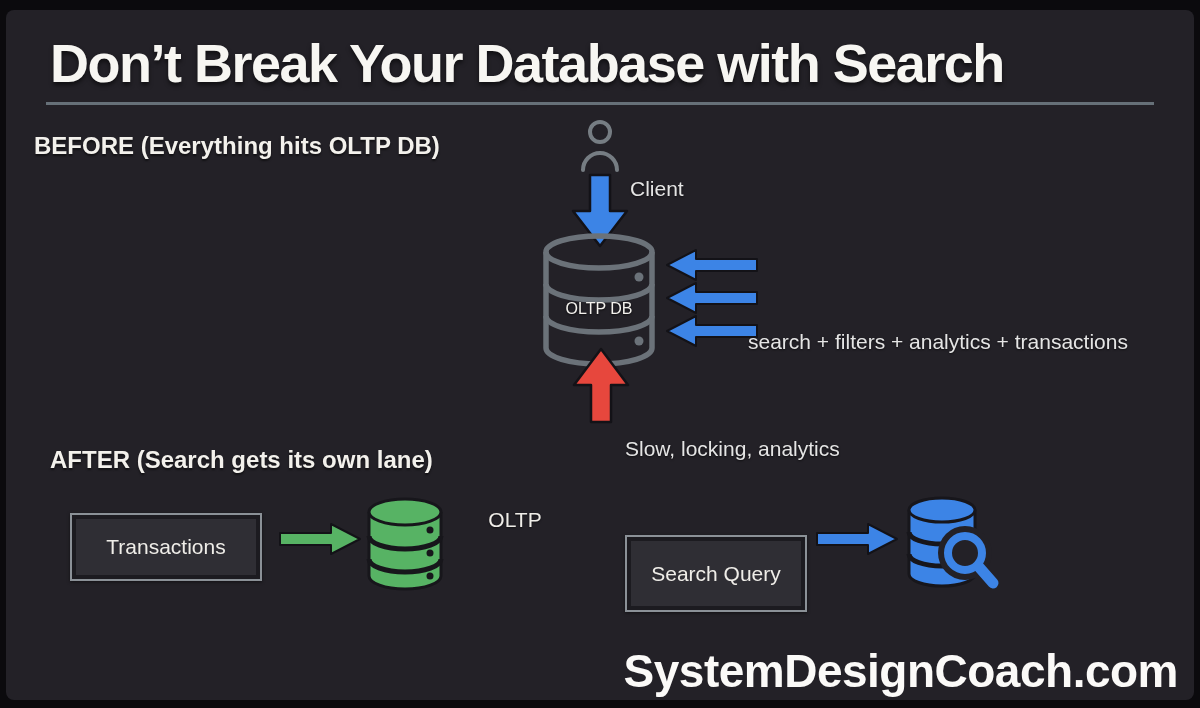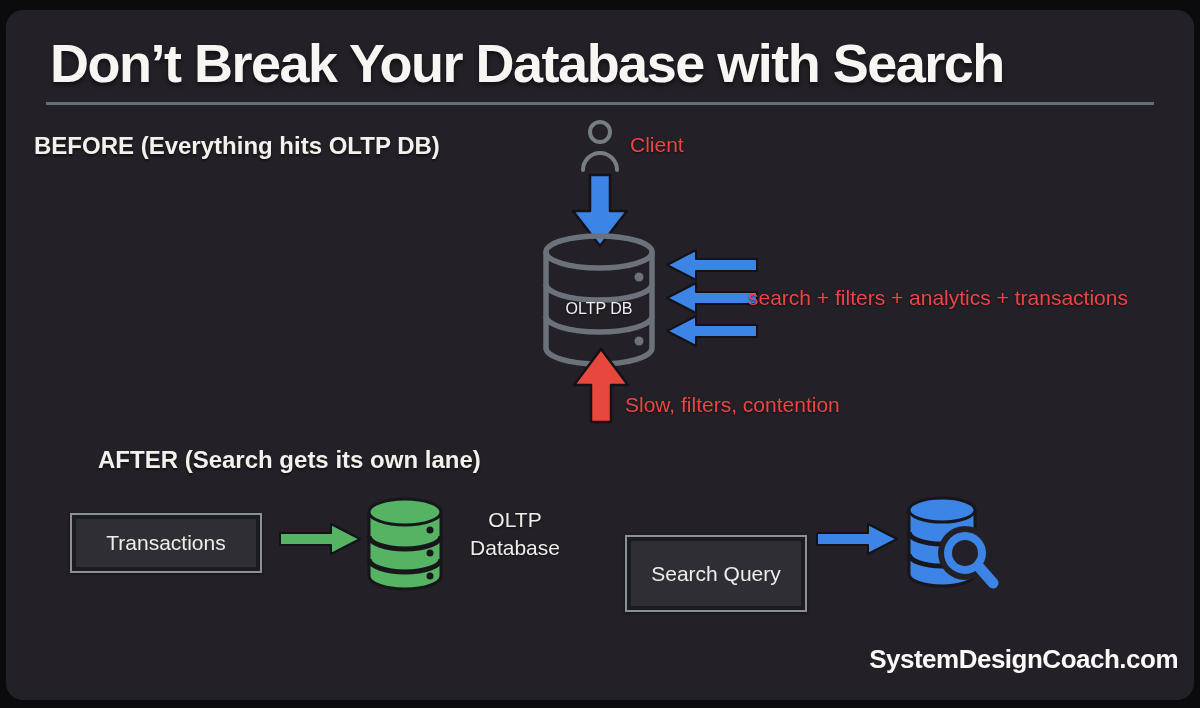--- a/index.html
+++ b/index.html
@@ -4,37 +4,37 @@
 <style>
   :root{
     --background:#232127; --frame:#0b0a0d; --accent-blue:#3c84e6; --accent-red:#e7473d;
     --accent-green:#57b364; --outline-gray:#6b7279; --divider-gray:#667078;
     --box-border:#8b9197; --text-primary:#f2f0eb; --arrow-outline:#131217; --icon-dark:#17161b;
   }
   *{margin:0;padding:0;box-sizing:border-box;}
   html,body{width:1200px;height:708px;background:var(--frame);overflow:hidden;
     font-family:"Liberation Sans","DejaVu Sans",sans-serif;}
   .slide{position:absolute;left:6px;top:10px;width:1188px;height:690px;
-    background:var(--background);border-radius:17px;overflow:hidden;color:var(--text-primary);}
+    background:var(--background);border-radius:8px;overflow:hidden;color:var(--text-primary);}
   .abs{position:absolute;}
   .title{left:44px;top:22px;font-size:54px;font-weight:bold;letter-spacing:-1.5px;
     color:#f7f6f2;text-shadow:0 3px 4px rgba(0,0,0,.55);white-space:nowrap;}
   .divider{left:40px;top:92px;width:1108px;height:3px;background:var(--divider-gray);}
   .section-heading{font-size:24px;font-weight:bold;color:#f3f1ec;
     text-shadow:0 2px 2px rgba(0,0,0,.5);white-space:nowrap;}
-  .label{font-size:21px;color:#ef4444;text-shadow:0 1px 2px rgba(0,0,0,.6);white-space:nowrap;}
+  .label{font-size:21px;color:#e5e5e5;text-shadow:0 1px 2px rgba(0,0,0,.6);white-space:nowrap;margin-top:44px;}
   .label-2line{font-size:21px;line-height:28px;color:#efede8;text-shadow:0 1px 2px rgba(0,0,0,.6);}
   .center{text-align:center;}
   .node-box{background:#2f2e34;border:2px solid var(--box-border);
     box-shadow:inset 0 0 0 4px #1c1b20, 0 1px 3px rgba(0,0,0,.5);
     display:flex;align-items:center;justify-content:center;
     font-size:21px;color:#efede8;}
   .db-label{font-size:16px;color:#f4f2ee;text-align:center;white-space:nowrap;
     text-shadow:0 1px 2px rgba(0,0,0,.7);}
-  .watermark{right:16px;top:634px;font-size:26px;font-weight:bold;color:#fbfaf8;
+  .watermark{right:16px;top:634px;font-size:46px;font-weight:bold;color:#fbfaf8;
     letter-spacing:-0.5px;white-space:nowrap;}
   svg{display:block;overflow:visible;}
 </style>
 </head>
 <body>
 
 <div class="slide">
 
   <div class="abs title">Don’t Break Your Database with Search</div>
   <div class="abs divider"></div>
@@ -70,43 +70,42 @@
     <polygon points="2,17 31,2 31,11 92,11 92,23 31,23 31,32" fill="var(--accent-blue)" stroke="var(--arrow-outline)" stroke-width="2" stroke-linejoin="round"></polygon>
   </svg>
   <svg class="abs" style="left:659px;top:304px;" width="94" height="34" viewBox="0 0 94 34">
     <polygon points="2,17 31,2 31,11 92,11 92,23 31,23 31,32" fill="var(--accent-blue)" stroke="var(--arrow-outline)" stroke-width="2" stroke-linejoin="round"></polygon>
   </svg>
   <div class="abs label" style="left:742px;top:276px;">search + filters + analytics + transactions</div>
 
   <svg class="abs" style="left:565px;top:335px;" width="60" height="80" viewBox="0 0 60 80">
     <polygon points="30,4 57,40 40,40 40,77 20,77 20,40 3,40" fill="var(--accent-red)" stroke="var(--arrow-outline)" stroke-width="2.5" stroke-linejoin="round"></polygon>
   </svg>
-  <div class="abs label" style="left:619px;top:383px;">Slow, filters, contention</div>
+  <div class="abs label" style="left:619px;top:383px;">Slow, locking, analytics</div>
 
-  <div class="abs section-heading" style="left:44px;top:436px;margin-left:48px;">AFTER (Search gets its own lane)</div>
+  <div class="abs section-heading" style="left:44px;top:436px;">AFTER (Search gets its own lane)</div>
 
-  <div class="abs node-box" style="left:64px;top:503px;width:192px;height:60px;">Transactions</div>
+  <div class="abs node-box" style="left:64px;top:503px;width:192px;height:68px;">Transactions</div>
 
   <svg class="abs" style="left:272px;top:512px;" width="84" height="34" viewBox="0 0 84 34">
     <polygon points="82,17 53,2 53,11 2,11 2,23 53,23 53,32" fill="var(--accent-green)" stroke="var(--arrow-outline)" stroke-width="2" stroke-linejoin="round"></polygon>
   </svg>
 
   <svg class="abs" style="left:358px;top:486px;" width="82" height="96" viewBox="0 0 82 96">
     <path d="M5 16 V80 A36 13 0 0 0 77 80 V16" fill="var(--accent-green)" stroke="var(--icon-dark)" stroke-width="3"></path>
     <ellipse cx="41" cy="16" rx="36" ry="13" fill="var(--accent-green)" stroke="var(--icon-dark)" stroke-width="3"></ellipse>
     <path d="M5 40 A36 13 0 0 0 77 40" fill="none" stroke="var(--icon-dark)" stroke-width="5"></path>
     <path d="M5 63 A36 13 0 0 0 77 63" fill="none" stroke="var(--icon-dark)" stroke-width="5"></path>
     <circle cx="66" cy="34" r="3.5" fill="var(--icon-dark)"></circle>
     <circle cx="66" cy="57" r="3.5" fill="var(--icon-dark)"></circle>
     <circle cx="66" cy="80" r="3.5" fill="var(--icon-dark)"></circle>
   </svg>
 
   <div class="abs label-2line center" style="left:444px;top:496px;width:130px;">
     <div>OLTP</div>
-    <div>Database</div>
   </div>
 
   <div class="abs node-box" style="left:619px;top:503px;width:182px;height:77px;margin-top:22px;">Search Query</div>
 
   <svg class="abs" style="left:809px;top:512px;" width="84" height="34" viewBox="0 0 84 34">
     <polygon points="82,17 53,2 53,11 2,11 2,23 53,23 53,32" fill="var(--accent-blue)" stroke="var(--arrow-outline)" stroke-width="2" stroke-linejoin="round"></polygon>
   </svg>
 
   <svg class="abs" style="left:898px;top:486px;" width="96" height="98" viewBox="0 0 96 98">
     <path d="M5 14 V78 A33 12 0 0 0 71 78 V14" fill="var(--accent-blue)" stroke="var(--icon-dark)" stroke-width="3"></path>

